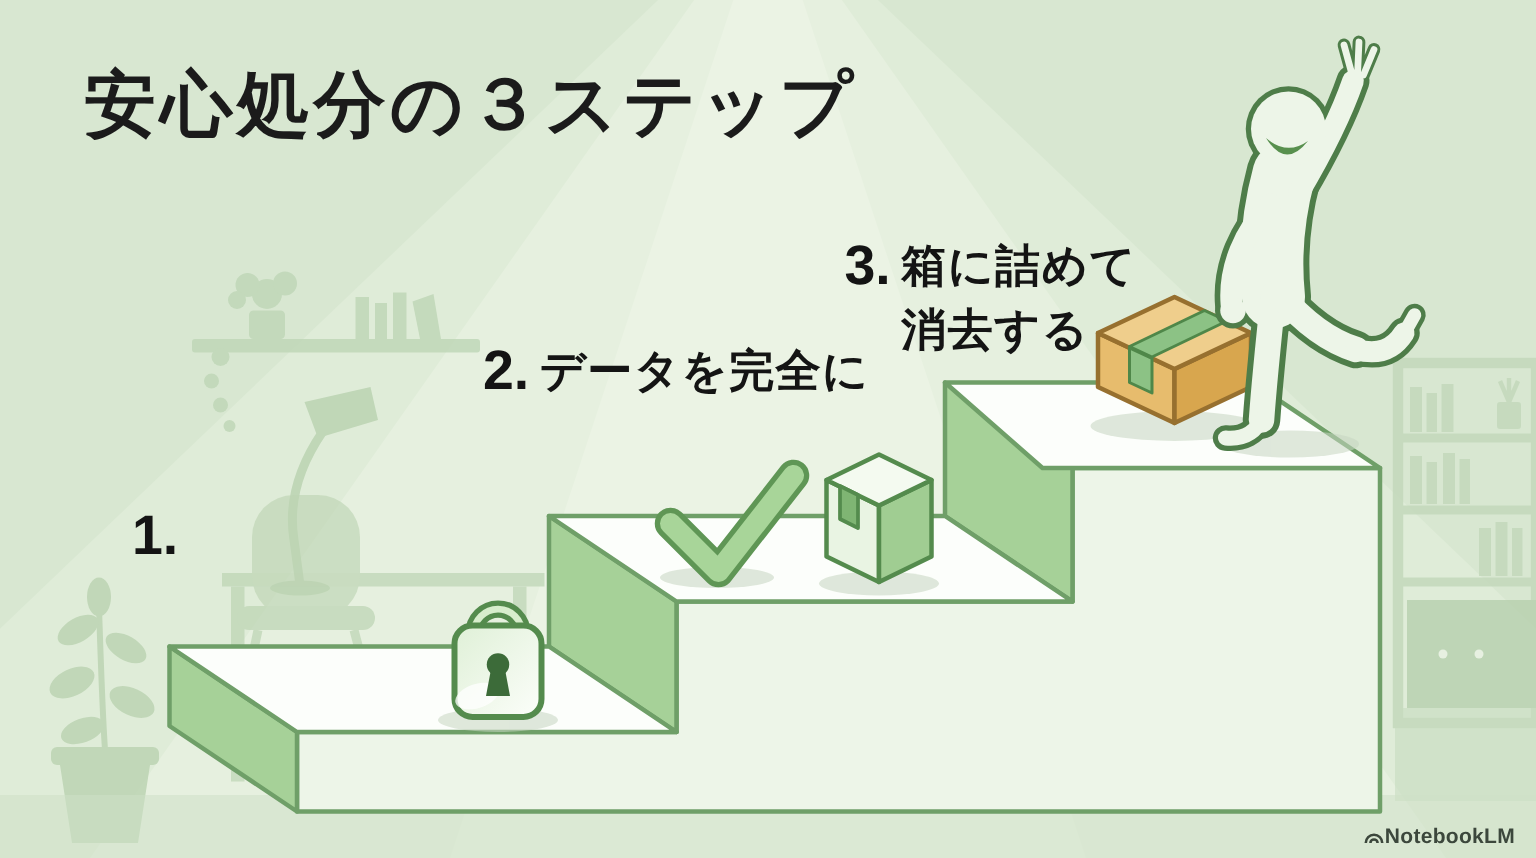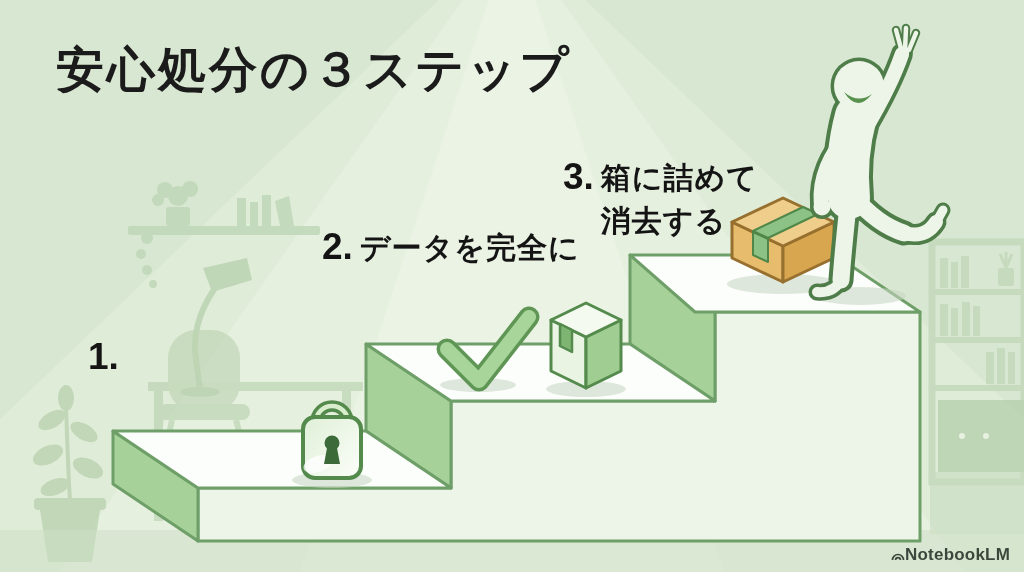--- a/index.html
+++ b/index.html
@@ -19,21 +19,21 @@
     white-space:nowrap;
   }
   .step-label .num{font-size:37px;font-weight:900;line-height:42px;}
   .step-label .lines{display:flex;flex-direction:column;}
   .step-label .lines span{font-size:30px;font-weight:900;line-height:43px;letter-spacing:1px;}
   .step1{left:88px;top:336px;}
   .step2{left:322px;top:226px;}
   .step3{left:563px;top:156px;}
   .watermark{
     position:absolute;right:14px;bottom:7px;z-index:3;display:flex;align-items:center;gap:0;
-    color:#3c473c;font-size:17px;font-weight:600;letter-spacing:.2px;
+    color:#3c473c;font-size:14px;font-weight:600;letter-spacing:.2px;
   }
 </style>
 </head>
 <body>
 
 <div class="stage">
 
   <svg class="illu" width="1024" height="572" viewBox="0 0 1024 572">
 
     <defs>

